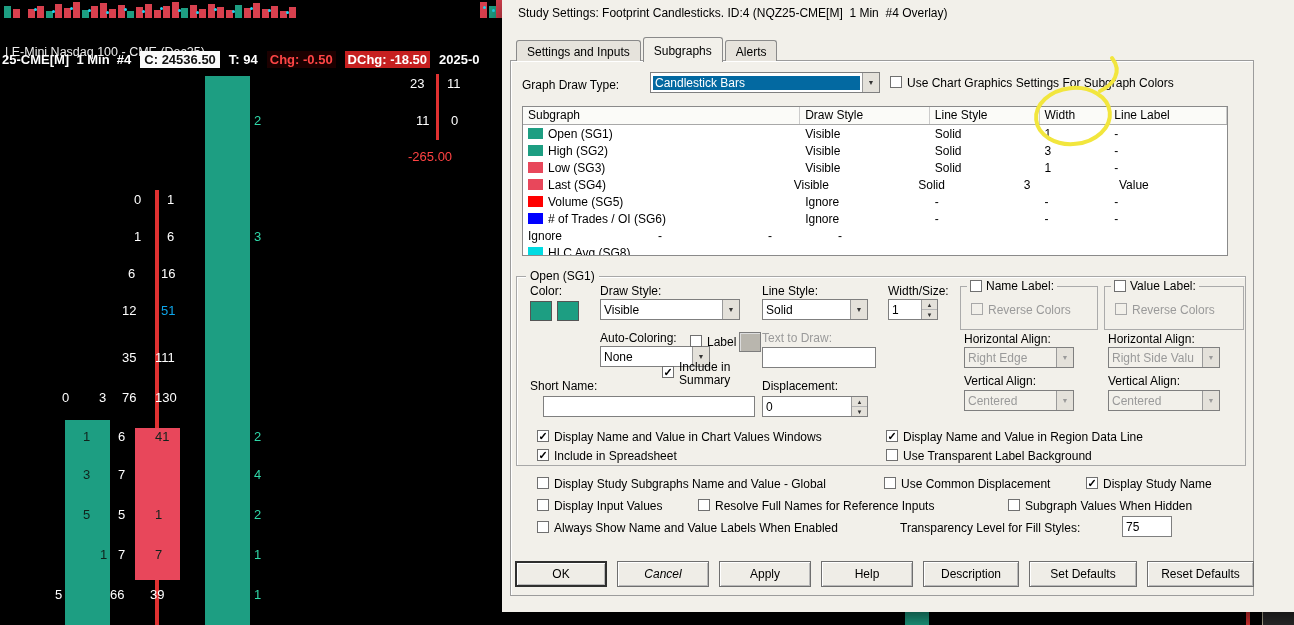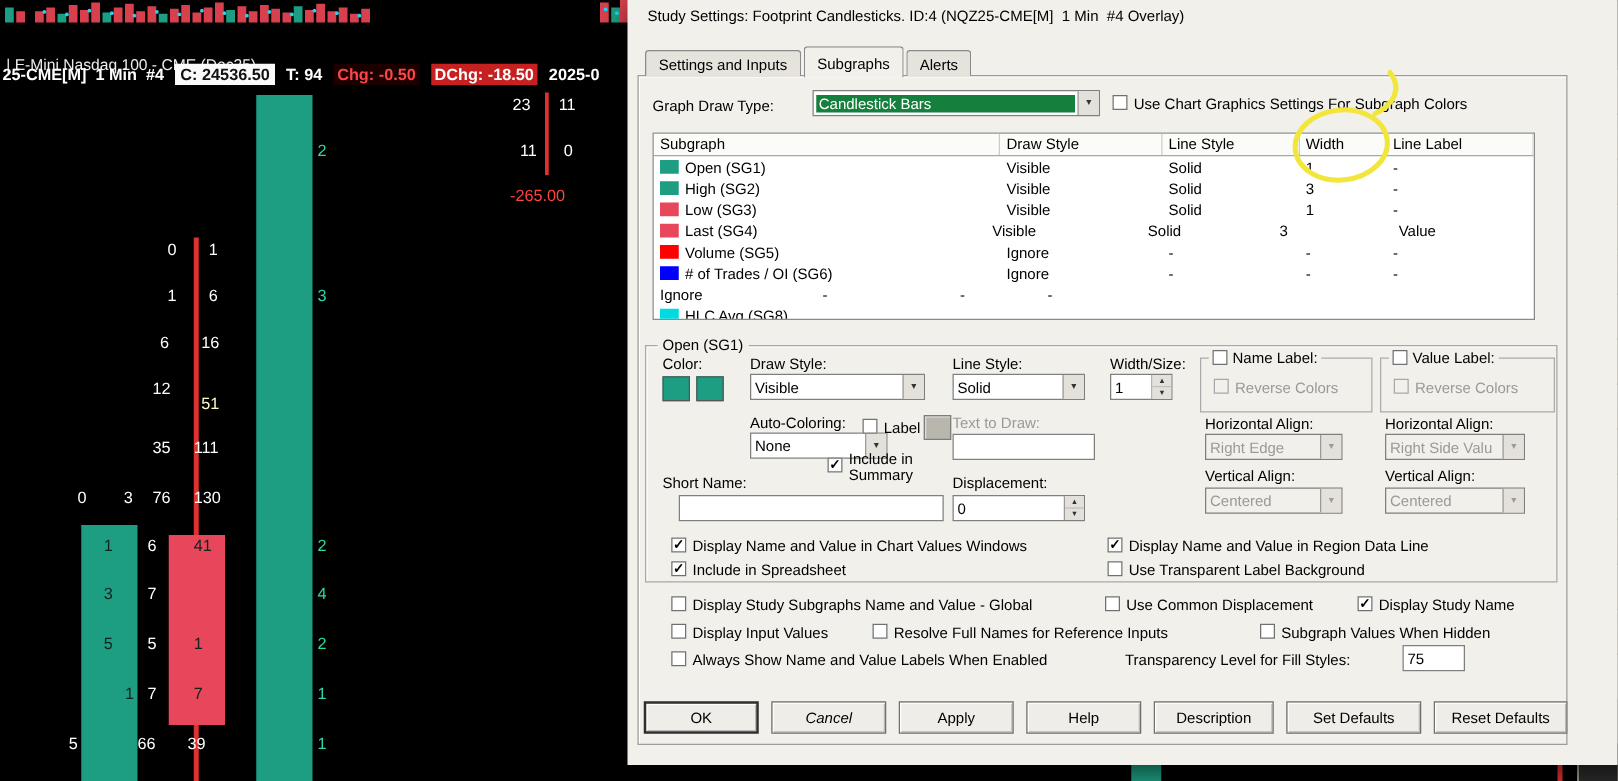--- a/index.html
+++ b/index.html
@@ -39,21 +39,21 @@
   .tab.active { background:#f2f0ea; height:25px; padding-top:6px; margin-bottom:-1px; }
   .panel { position:absolute; left:8px; top:60px; width:744px; height:536px; background:#f2f0ea;
            border:1px solid #9c9c9c; box-shadow:inset 1px 1px 0 #fff; z-index:0; }
   .lbl { position:absolute; white-space:nowrap; }
   .dislbl { color:#9a9a9a; }
   .combo, .spin, .input { position:absolute; height:21px; background:#fff; border:1px solid #7f7f7f;
            display:flex; align-items:center; }
   .ctxt { flex:1; padding:0 3px; white-space:nowrap; overflow:hidden; }
   .carr { width:17px; align-self:stretch; background:#e4e1da; border-left:1px solid #9a9a9a;
           display:flex; align-items:center; justify-content:center; font-size:7px; color:#333; }
-  .combo.hl .ctxt { background:#15803d; color:#fff; margin:2px; padding:0 2px; }
+  .combo.hl .ctxt { background:#0369a1; color:#fff; margin:2px; padding:0 2px; }
   .combo.dis { background:#f2f0ea; }
   .combo.dis .ctxt { color:#9a9a9a; }
   .combo.dis .carr { color:#9a9a9a; }
   .sbtns { width:16px; align-self:stretch; display:flex; flex-direction:column; border-left:1px solid #9a9a9a; }
   .su,.sd { flex:1; background:#e4e1da; font-size:6px; color:#333; display:flex; align-items:center; justify-content:center; }
   .su { border-bottom:1px solid #b5b5b5; }
   .sgtable { position:absolute; left:20px; top:106px; width:706px; height:150px; background:#fff;
              border:1px solid #8a8a8a; overflow:hidden; }
   .sgh { display:flex; height:18px; border-bottom:1px solid #a8a8a8; background:#fbfbf8; }
   .hc { padding:1px 5px; border-right:1px solid #cccccc; white-space:nowrap; overflow:hidden; }
@@ -163,21 +163,21 @@
       <div class="cnum" style="left: 254px; top: 114px; color: rgb(47, 216, 168);">2</div>
       <div class="cnum" style="left: 408px; top: 150px; color: rgb(255, 67, 67);">-265.00</div>
       <div class="cnum" style="left: 134px; top: 193px; color: rgb(255, 255, 255);">0</div>
       <div class="cnum" style="left: 167px; top: 193px; color: rgb(255, 255, 255);">1</div>
       <div class="cnum" style="left: 134px; top: 230px; color: rgb(255, 255, 255);">1</div>
       <div class="cnum" style="left: 167px; top: 230px; color: rgb(255, 255, 255);">6</div>
       <div class="cnum" style="left: 254px; top: 230px; color: rgb(47, 216, 168);">3</div>
       <div class="cnum" style="left: 128px; top: 267px; color: rgb(255, 255, 255);">6</div>
       <div class="cnum" style="left: 161px; top: 267px; color: rgb(255, 255, 255);">16</div>
       <div class="cnum" style="left: 122px; top: 304px; color: rgb(255, 255, 255);">12</div>
-      <div class="cnum" style="left: 161px; top: 316px; color: #fef9c3;">51</div>
+      <div class="cnum" style="left: 161px; top: 304px; color: #0ea5e9;">51</div>
       <div class="cnum" style="left: 122px; top: 351px; color: rgb(255, 255, 255);">35</div>
       <div class="cnum" style="left: 155px; top: 351px; color: rgb(255, 255, 255);">111</div>
       <div class="cnum" style="left: 62px; top: 391px; color: rgb(255, 255, 255);">0</div>
       <div class="cnum" style="left: 99px; top: 391px; color: rgb(255, 255, 255);">3</div>
       <div class="cnum" style="left: 122px; top: 391px; color: rgb(255, 255, 255);">76</div>
       <div class="cnum" style="left: 155px; top: 391px; color: rgb(255, 255, 255);">130</div>
       <div class="cnum" style="left: 83px; top: 430px; color: rgb(16, 35, 28);">1</div>
       <div class="cnum" style="left: 118px; top: 430px; color: rgb(255, 255, 255);">6</div>
       <div class="cnum" style="left: 155px; top: 430px; color: rgb(16, 35, 28);">41</div>
       <div class="cnum" style="left: 254px; top: 430px; color: rgb(47, 216, 168);">2</div>

